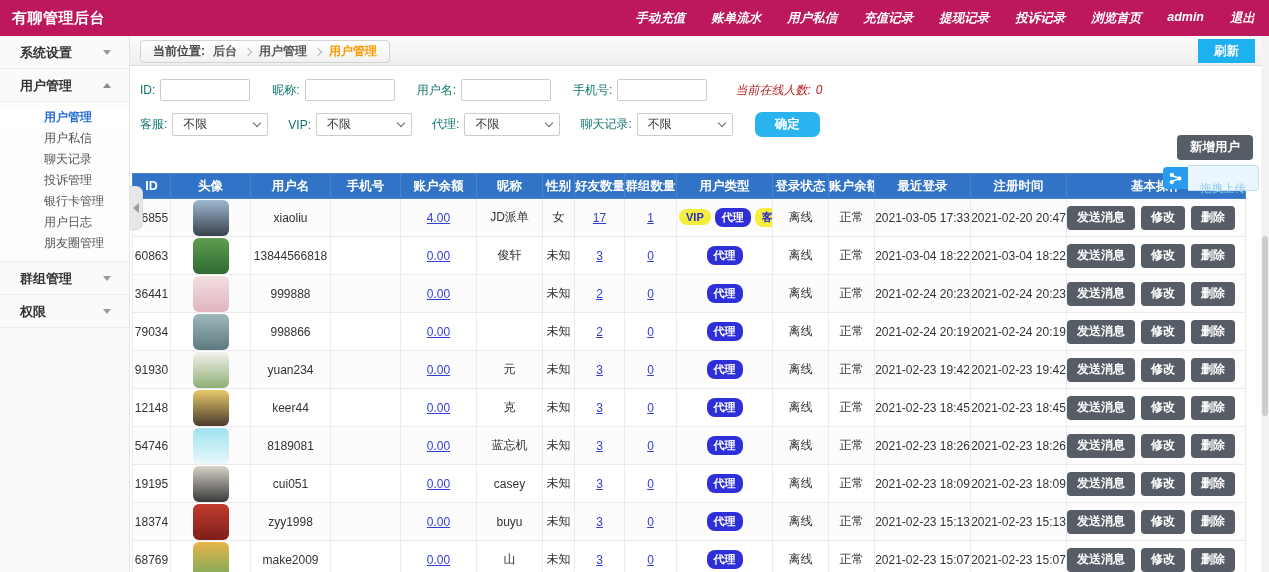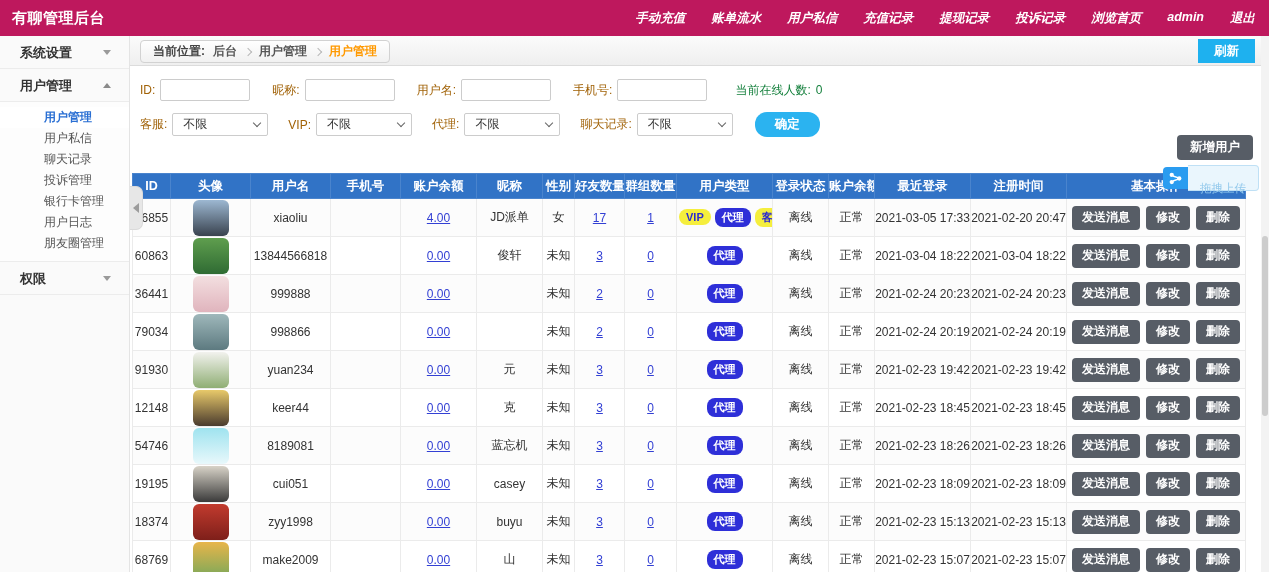--- a/index.html
+++ b/index.html
@@ -43,35 +43,35 @@
     transform:rotate(45deg); margin-top:1px; }
   .btn-refresh { position:absolute; right:14px; top:3px; height:24px; padding:0 16px;
     background:#1eb1ef; color:#fff; font-size:12.5px; font-weight:bold; border:none;
     border-radius:0; cursor:pointer; }
 
   .panel { position:absolute; left:0; top:30px; width:1139px; height:506px; background:#fff; }
 
   
   .filter-row1 { display:flex; align-items:center; margin:13px 0 0 10px; }
   .filter-fields { display:flex; align-items:center; }
-  .f-label { font-size:12px; color:#a16207; margin-right:5px; white-space:nowrap; }
+  .f-label { font-size:12px; color:#0f766e; margin-right:5px; white-space:nowrap; }
   .f-input { width:90px; height:22px; border:1px solid #ccc; border-radius:2px;
     margin-right:22px; font-size:12px; padding:0 5px; background:#fff; }
   .online-wrap { display:flex; align-items:center; gap:5px; margin-left:6px; }
-  .online-label,.online-value { font-size:12px; color:#15803d; }
+  .online-label,.online-value { font-size:12px; color:#b91c1c;font-style:italic; }
   .filter-row2 { display:flex; align-items:center; margin:11px 0 8px 10px; }
   .filter-selects { display:flex; align-items:center; }
   .f-select { width:96px; height:23px; border:1px solid #ccc; border-radius:2px; background:#fff;
     display:flex; align-items:center; justify-content:space-between; padding:0 7px 0 10px;
     margin-right:20px; cursor:pointer; }
   .f-select-value { font-size:12px; color:#333; }
   .sel-chev { width:6px; height:6px; border-right:1.5px solid #666; border-bottom:1.5px solid #666;
     transform:rotate(45deg); margin-top:-3px; }
   .btn-confirm { height:25px; padding:0 20px; background:#2bb3f0; color:#fff; font-size:12.5px;
-    font-weight:bold; border:none; border-radius:12px; cursor:pointer; margin-left:2px; }
+    font-weight:bold; border:none; border-radius:7px; cursor:pointer; margin-left:2px; }
 
   .btn-add-user { position:absolute; right:16px; top:69px; height:25px; padding:0 13px;
     background:#575d66; color:#fff; font-size:12.5px; font-weight:bold; border:none;
     border-radius:4px; cursor:pointer; z-index:6; }
   .upload-widget { position:absolute; right:10px; top:99px; display:flex; align-items:center; z-index:6; }
   .upload-iconbox { width:25px; height:22px; background:#2a9cf0; border-radius:4px 0 0 4px;
     display:flex; align-items:center; justify-content:center; }
   .upload-label { height:22px; line-height:20px; padding:12px 12px; background:#eaf6fd;
     border:1px solid #bfe0f5; border-left:none; border-radius:0 4px 4px 0;
     color:#93c9ec; font-size:11.5px; }
@@ -81,21 +81,21 @@
   table { border-collapse:collapse; table-layout:fixed; width:1113px; background:#fff; }
   th { background:#3173c6; color:#fff; font-size:12.5px; font-weight:bold; height:25px;
     border:1px solid #4a84cd; white-space:nowrap; overflow:hidden;margin-top:12px; }
   td { border:1px solid #ebebeb; font-size:12px; color:#333; text-align:center; height:38px;
     white-space:nowrap; overflow:hidden; background:#fff; }
   tr:nth-child(odd) td { background:#fcfcfc; }
   .avatar { width:36px; height:36px; border-radius:6px; margin:0 auto; }
   .cell-link { color:#3340d4; text-decoration:underline; cursor:pointer; }
   .badge { display:inline-block; border-radius:8px; padding:2px 7px; font-size:11px;
     font-weight:bold; margin:0 2px; }
-  .row-actions { display:flex; justify-content:center; gap:6px; }
+  .row-actions { display:flex; gap:6px; }
   .btn-action { background:#575d66; color:#fff; font-size:12px; font-weight:bold; border:none;
     border-radius:4px; height:24px; padding:0 10px; cursor:pointer; white-space:nowrap; }
 
   
   .collapse-handle { position:absolute; left:0; top:120px; width:13px; height:44px;
     background:#e7e7e7; border:1px solid #dadada; border-left:none; border-radius:0 7px 7px 0;
     display:flex; align-items:center; justify-content:center; cursor:pointer; z-index:7; }
   .collapse-tri { width:0; height:0; border-top:5px solid transparent; border-bottom:5px solid transparent;
     border-right:6px solid #9c9c9c; }
 
@@ -132,20 +132,24 @@
       <span class="chev up"></span>
     </div>
     <div class="side-sub">
       <div class="side-item active">用户管理</div>
       <div class="side-item">用户私信</div>
       <div class="side-item">聊天记录</div>
       <div class="side-item">投诉管理</div>
       <div class="side-item">银行卡管理</div>
       <div class="side-item">用户日志</div>
       <div class="side-item">朋友圈管理</div>
+    </div>
+    <div class="side-group">
+      <span class="side-group-label">群组管理</span>
+      <span class="chev down"></span>
     </div>
     <div class="side-group">
       <span class="side-group-label">权限</span>
       <span class="chev down"></span>
     </div>
   </div>
 
 <div class="content">
   <div class="crumb-strip">
     <div class="crumb-box">

